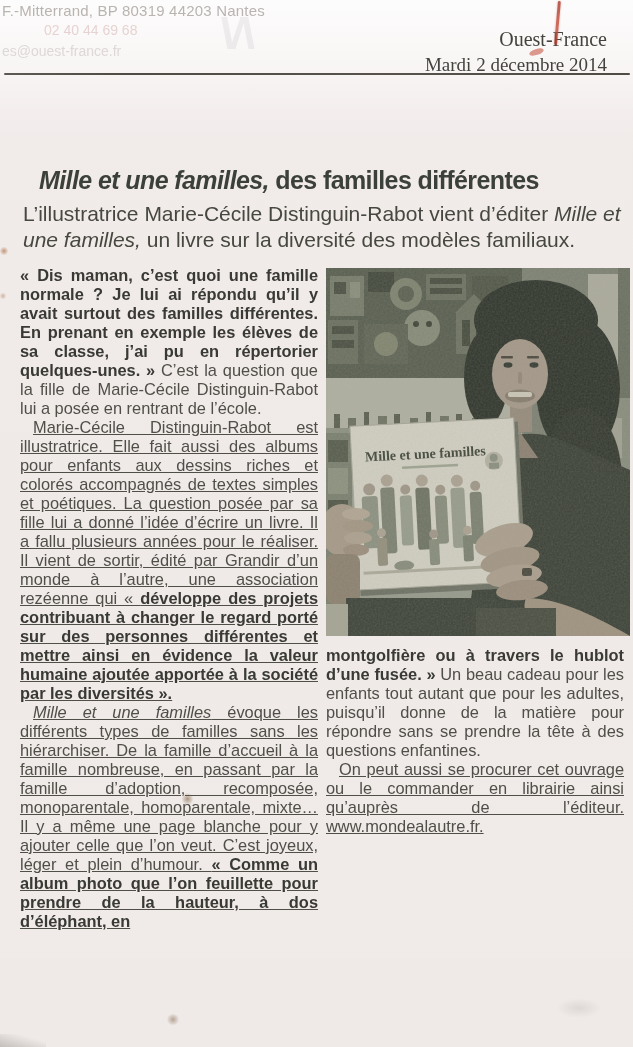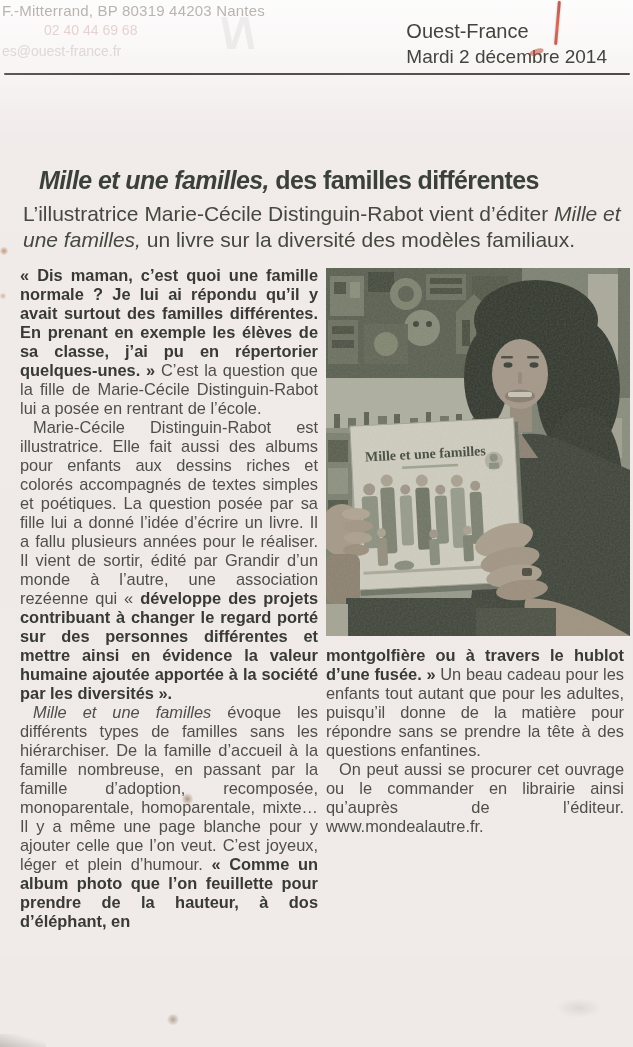--- a/index.html
+++ b/index.html
@@ -8,21 +8,21 @@
         background:linear-gradient(180deg,#f6f2f1 0%,#f1ebea 12%,#efe9e8 55%,#f0eae9 100%);}
   .toplight{position:absolute;top:0;left:0;width:633px;height:140px;
         background:linear-gradient(180deg,rgba(255,255,255,.8),rgba(255,255,255,0));pointer-events:none;}
   
   .addr{position:absolute;top:2px;left:2px;font-size:15px;color:#b9b4b0;letter-spacing:.2px;}
   .faded{position:absolute;font-size:14px;}
   .phone{top:22px;left:44px;color:rgba(214,178,176,.55);}
   .email{top:43px;left:2px;color:rgba(199,192,189,.55);}
   .wm{position:absolute;top:6px;left:222px;font-size:46px;font-weight:bold;
       color:rgba(140,140,140,.12);transform:scaleX(-1);font-style:italic;}
-  .mh-right{position:absolute;top:20px;right:26px;text-align:left;color:#44443e;}
+  .mh-right{position:absolute;top:28px;right:26px;text-align:right;color:#44443e;font-family:Liberation Serif, serif;}
   .mh-right .paper-name{font-size:20px;}
   .mh-right .issue-date{font-size:19px;margin-top:3px;}
   .redmark{position:absolute;}
   .red-v{left:556px;top:1px;width:3px;height:44px;border-radius:3px;opacity:.8;
          background:linear-gradient(#a93527,#c84a37 60%,#b03a2b);transform:rotate(5deg);
          box-shadow:0 0 2px rgba(180,55,40,.5);}
   .red-s{left:529px;top:49px;width:15px;height:6px;border-radius:50%;
          background:rgba(194,74,55,.55);transform:rotate(-18deg);}
   .rule{position:absolute;top:73px;left:4px;width:626px;height:2px;
         background:linear-gradient(90deg,#5d5952,#4e4b45 20%,#57534c 60%,#4e4b45);border-radius:1px;}
@@ -32,21 +32,21 @@
   .headline .it{font-style:italic;}
   .standfirst{position:absolute;top:201px;left:23px;margin:0;width:602px;
         font-size:21px;line-height:25.5px;color:#46483f;}
   .standfirst .it{font-style:italic;}
   
   .col{position:absolute;}
   .col p{margin:0;font-size:16.4px;line-height:19px;text-align:justify;color:#4f4f48;
          hyphens:auto;-webkit-hyphens:auto;}
   .col p b{color:#393a34;}
   .col p .it{font-style:italic;}
-  .col p.ind{text-indent:13px;}
+  .col p.ind{text-indent:13px;text-decoration:underline;}
   .left{top:266px;left:20px;width:298px;}
   .right{top:268px;left:326px;width:304px;}
   .photo{display:block;}
   .caption{margin:7px 0 0 2px !important;width:292px;font-style:italic;text-align:left !important;
            font-size:16px !important;line-height:21px !important;color:#55564e !important;}
   .rtext{margin-top:10px;width:298px;}
   .rtext p + p{margin-top:0;}
   
   .stain{position:absolute;border-radius:50%;pointer-events:none;}
   .st1{left:0;top:246px;width:8px;height:10px;background:radial-gradient(circle,rgba(163,96,41,.6),rgba(163,96,41,0) 70%);}

